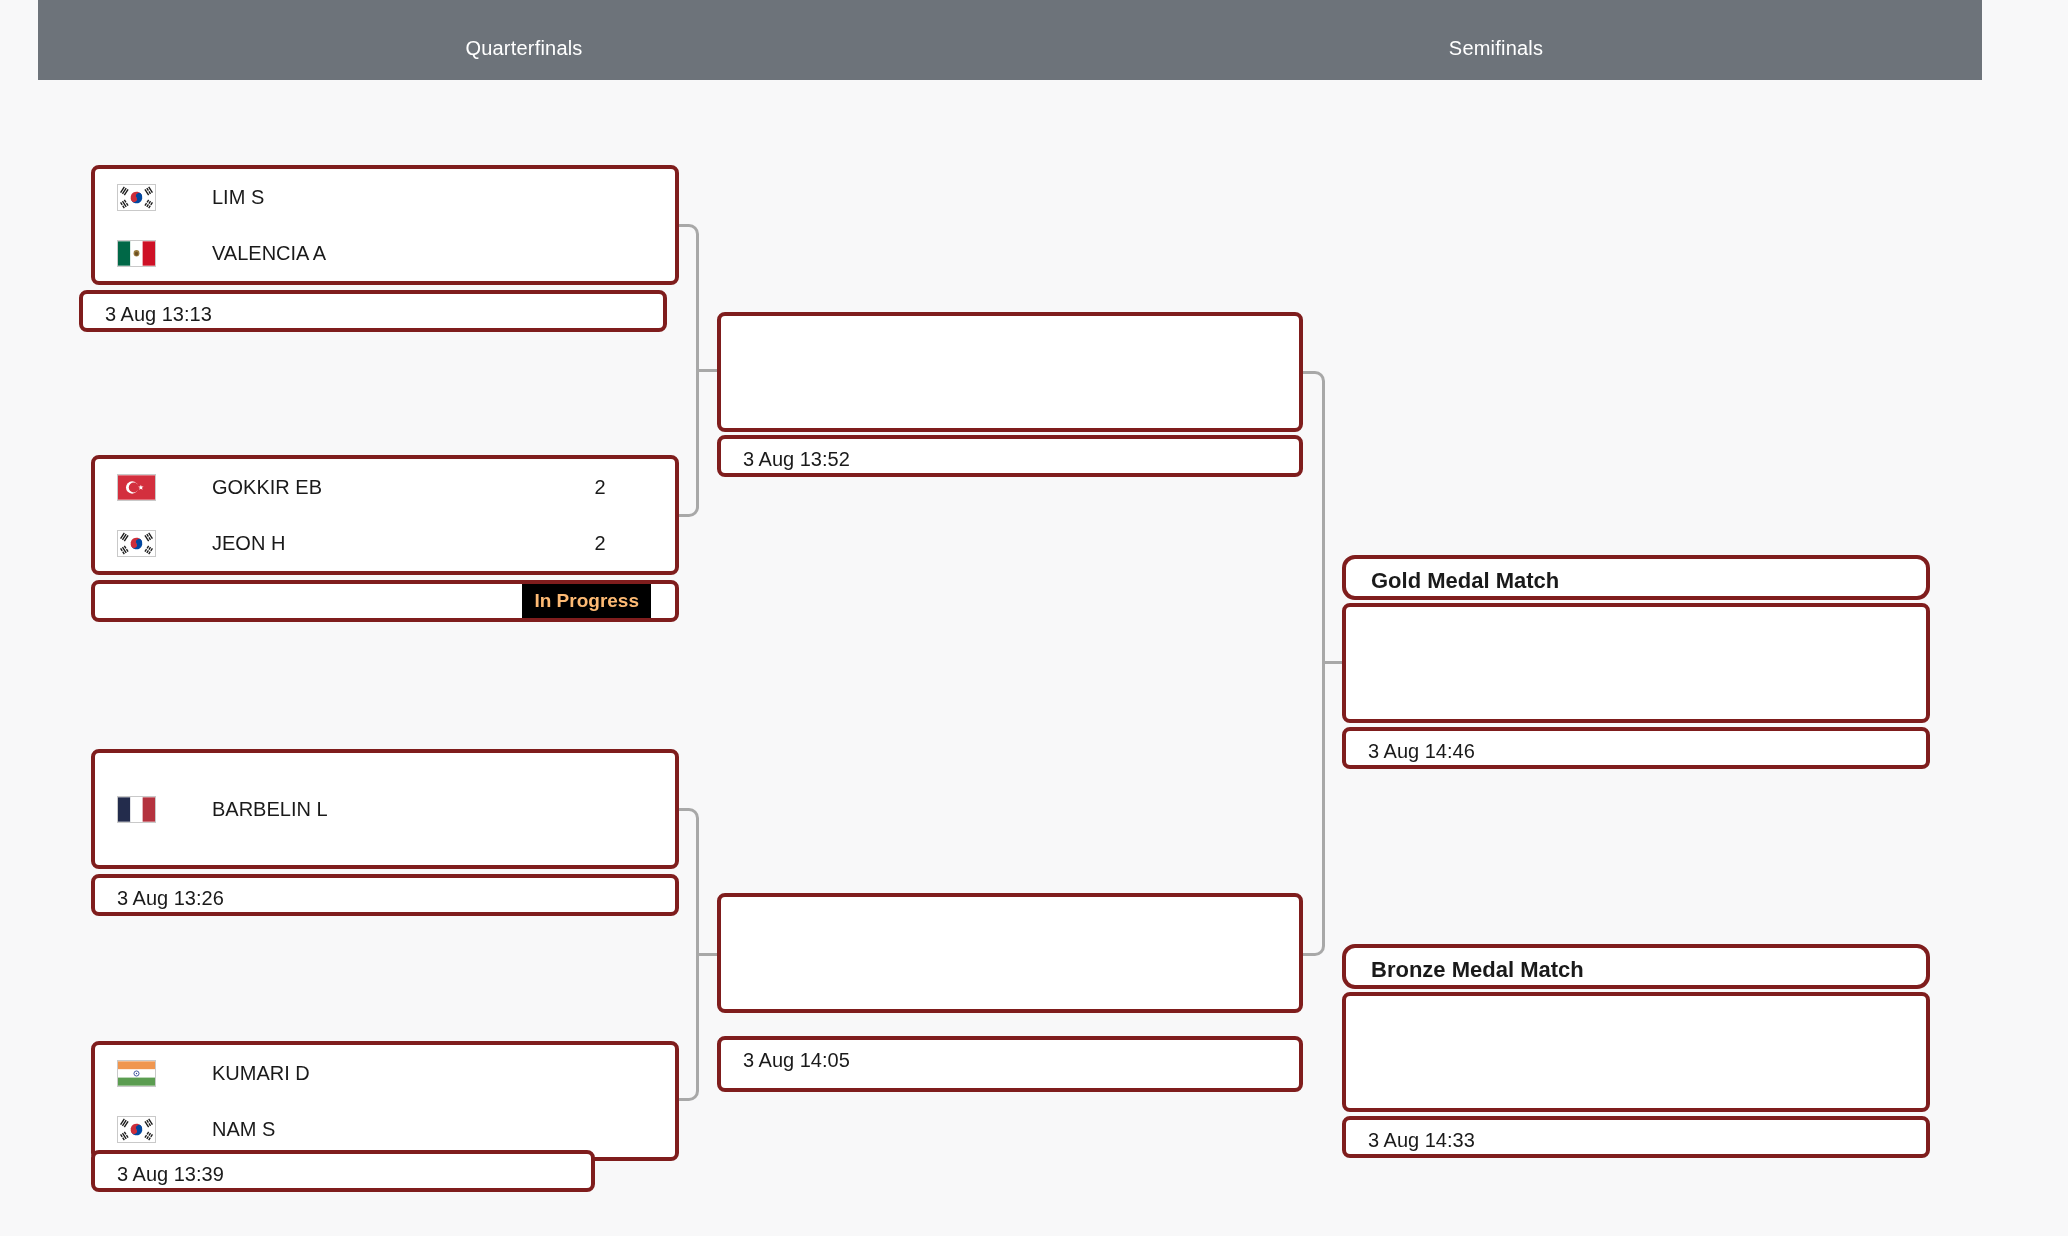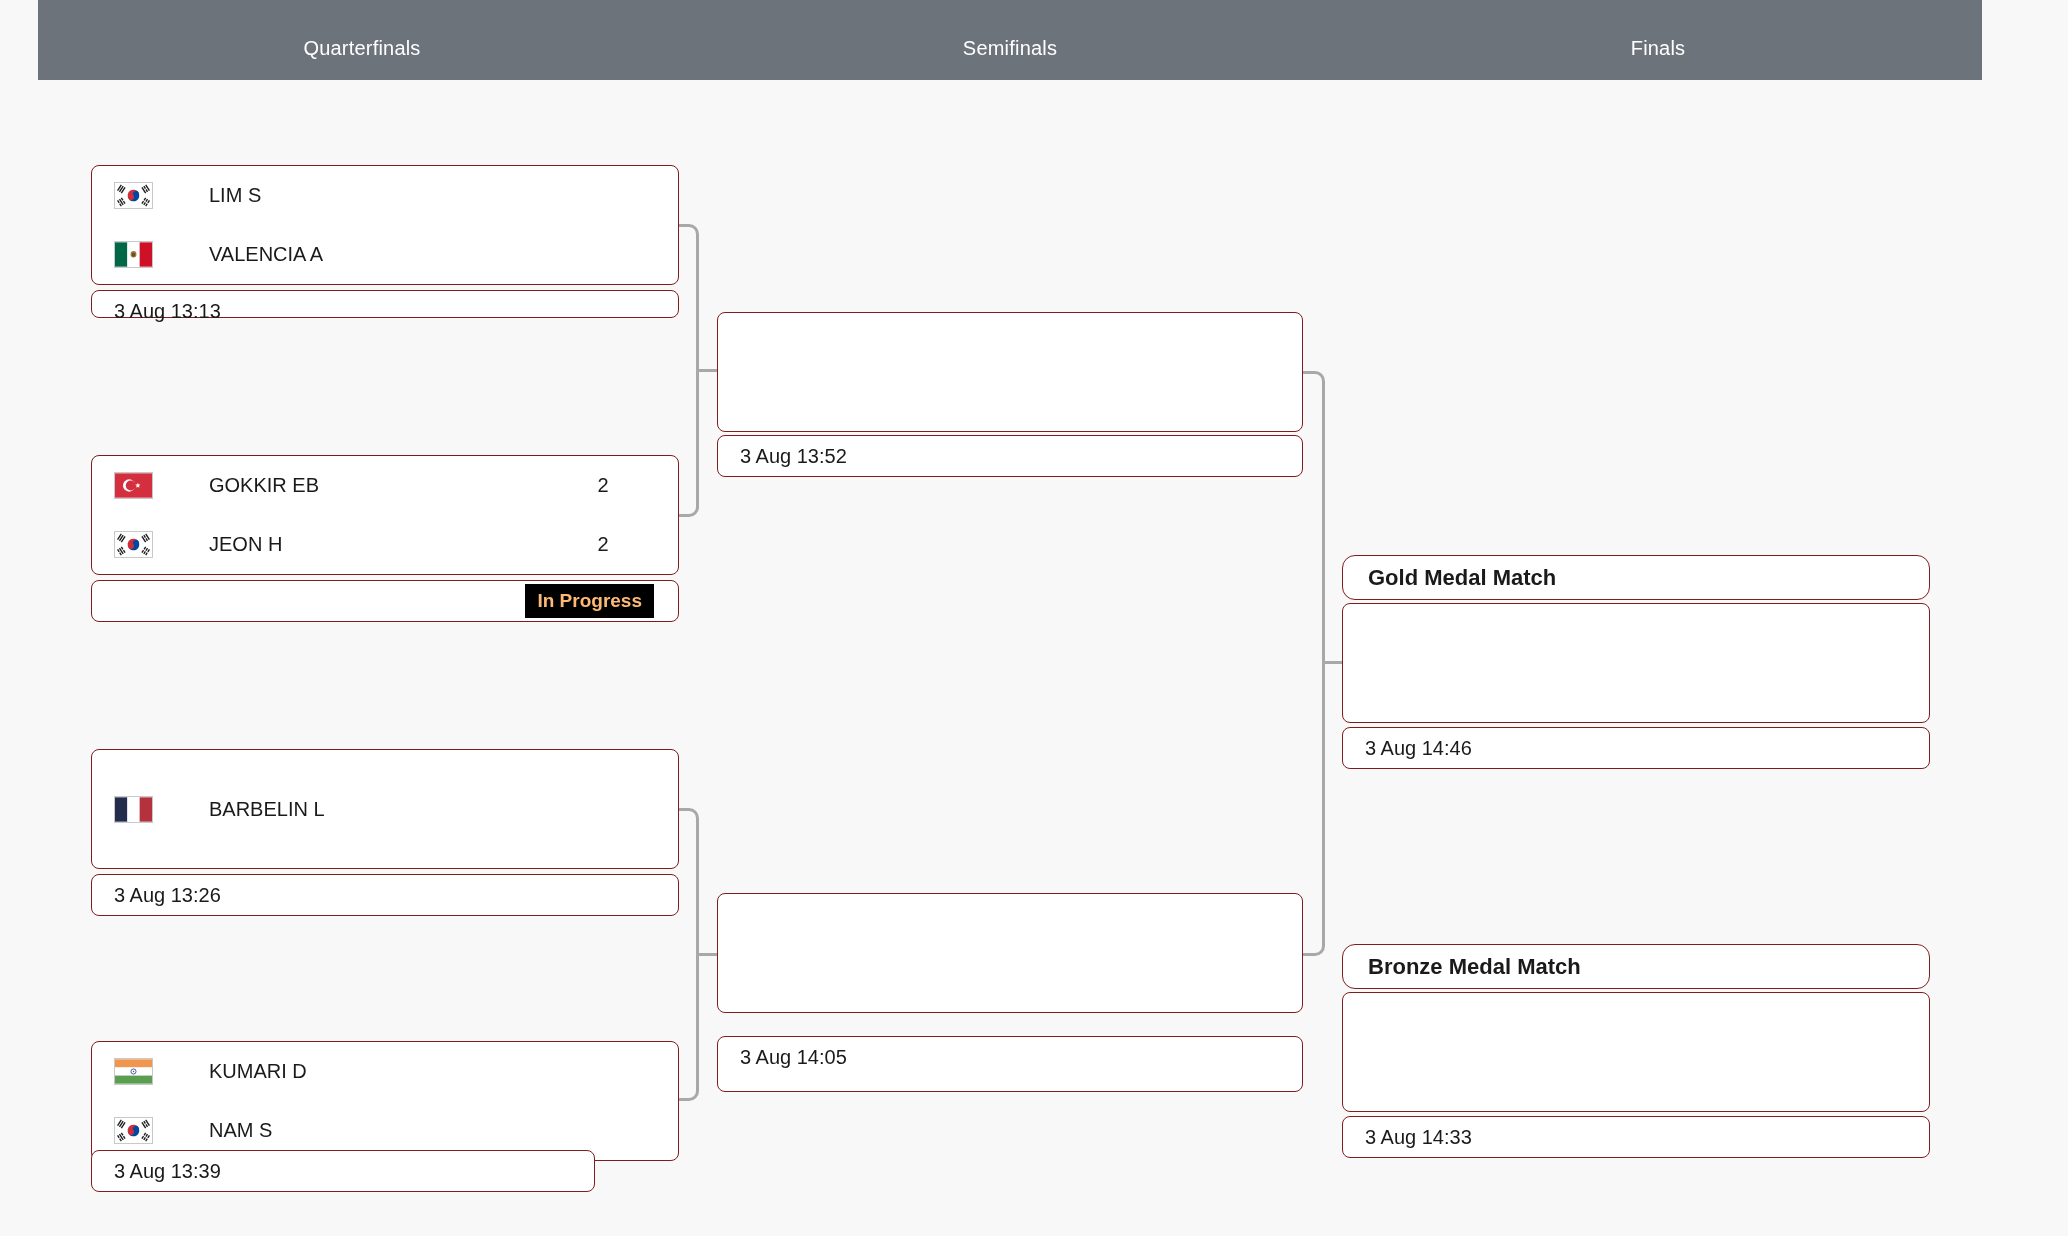--- a/index.html
+++ b/index.html
@@ -12,21 +12,21 @@
   
   .round-header{
     position:absolute;left:38px;top:0;width:1944px;height:80px;
     background:#6d737a;display:flex;align-items:center;
   }
   .round-header .col{
     flex:1;text-align:center;color:#ffffff;font-size:20px;letter-spacing:.2px;margin-top:16px;
   }
   
   .card{
-    position:absolute;background:#ffffff;border:1px solid #7f1d1d;
+    position:absolute;background:#ffffff;border:4px solid #7f1d1d;
     border-radius:8px;box-sizing:border-box;
   }
   .players{display:flex;flex-direction:column;justify-content:center;}
   .player-row{
     display:flex;align-items:center;height:60px;padding-left:22px;position:relative;
   }
   .flag{
     width:37px;height:25px;border:1px solid #c9c9c9;box-sizing:content-box;
     display:inline-block;flex:0 0 auto;background:#fff;
   }
@@ -54,21 +54,20 @@
     border-radius:0 10px 10px 0;
   }
   .stub{position:absolute;height:3px;background:#a8a8a8;}
 </style>
 </head>
 <body>
 
 <div class="round-header">
   <div class="col">Quarterfinals</div>
   <div class="col">Semifinals</div>
-  <div class="col">Finals</div>
 </div>
 
 <div class="card players" style="left:91px;top:165px;width:588px;height:120px;">
   <div class="player-row">
     <span class="flag">
         <svg viewBox="0 0 38 25">
           <rect width="38" height="25" fill="#ffffff"></rect>
           <g transform="rotate(-33 19 12.5)">
             <path d="M13 12.5 A6 6 0 0 1 25 12.5 Z" fill="#cd2e3a"></path>
             <path d="M13 12.5 A6 6 0 0 0 25 12.5 Z" fill="#0047a0"></path>
@@ -115,21 +114,21 @@
           <rect x="12.7" width="12.6" height="25" fill="#ffffff"></rect>
           <rect x="25.3" width="12.7" height="25" fill="#ce1126"></rect>
           <ellipse cx="19" cy="12.3" rx="3" ry="3.3" fill="#977a3c"></ellipse>
           <ellipse cx="19" cy="12.8" rx="1.7" ry="2" fill="#6b4f23"></ellipse>
         </svg>
       </span>
     <span class="pname">VALENCIA A</span>
     <span class="pscore"></span>
   </div>
 </div>
-<div class="card timebar" style="left:91px;top:290px;width:588px;height:28px;">3 Aug 13:13</div>
+<div class="card timebar" style="left:79px;top:290px;width:588px;height:42px;">3 Aug 13:13</div>
 
 <div class="card players" style="left:91px;top:455px;width:588px;height:120px;">
   <div class="player-row">
     <span class="flag">
         <svg viewBox="0 0 38 25">
           <rect width="38" height="25" fill="#d32f3e"></rect>
           <circle cx="14.5" cy="12.5" r="6.3" fill="#ffffff"></circle>
           <circle cx="16.2" cy="12.5" r="5.1" fill="#d32f3e"></circle>
           <polygon fill="#ffffff" points="23.5,9.6 24.21,11.53 26.26,11.60 24.64,12.87 25.20,14.85 23.5,13.7 21.80,14.85 22.36,12.87 20.74,11.60 22.79,11.53"></polygon>
         </svg>

